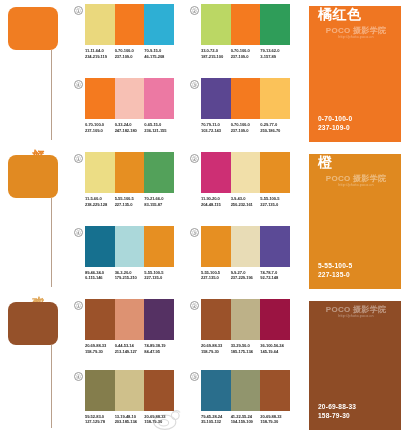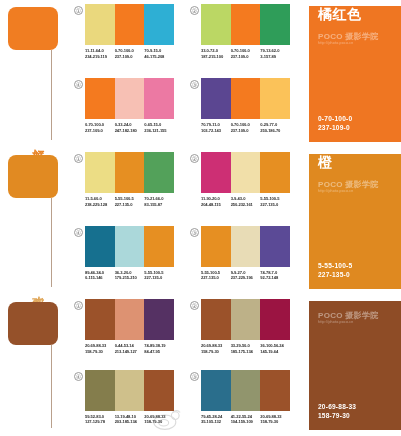--- a/index.html
+++ b/index.html
@@ -115,22 +115,23 @@
     justify-content:space-between;
   }
   .feature-title {
     font-size:14px;
     line-height:16px;
     font-weight:bold;
     color:#ffffff;
     letter-spacing:0.5px;
   }
   .feature-brand {
-    margin-top:10px;
+    margin-top:4px;
     opacity:0.42;
+    text-align:center;
   }
   .brand-line-1 {
     display:block;
     font-size:8px;
     line-height:9px;
     font-weight:bold;
     color:#ffffff;
     letter-spacing:0.3px;
   }
   .brand-line-2 {

